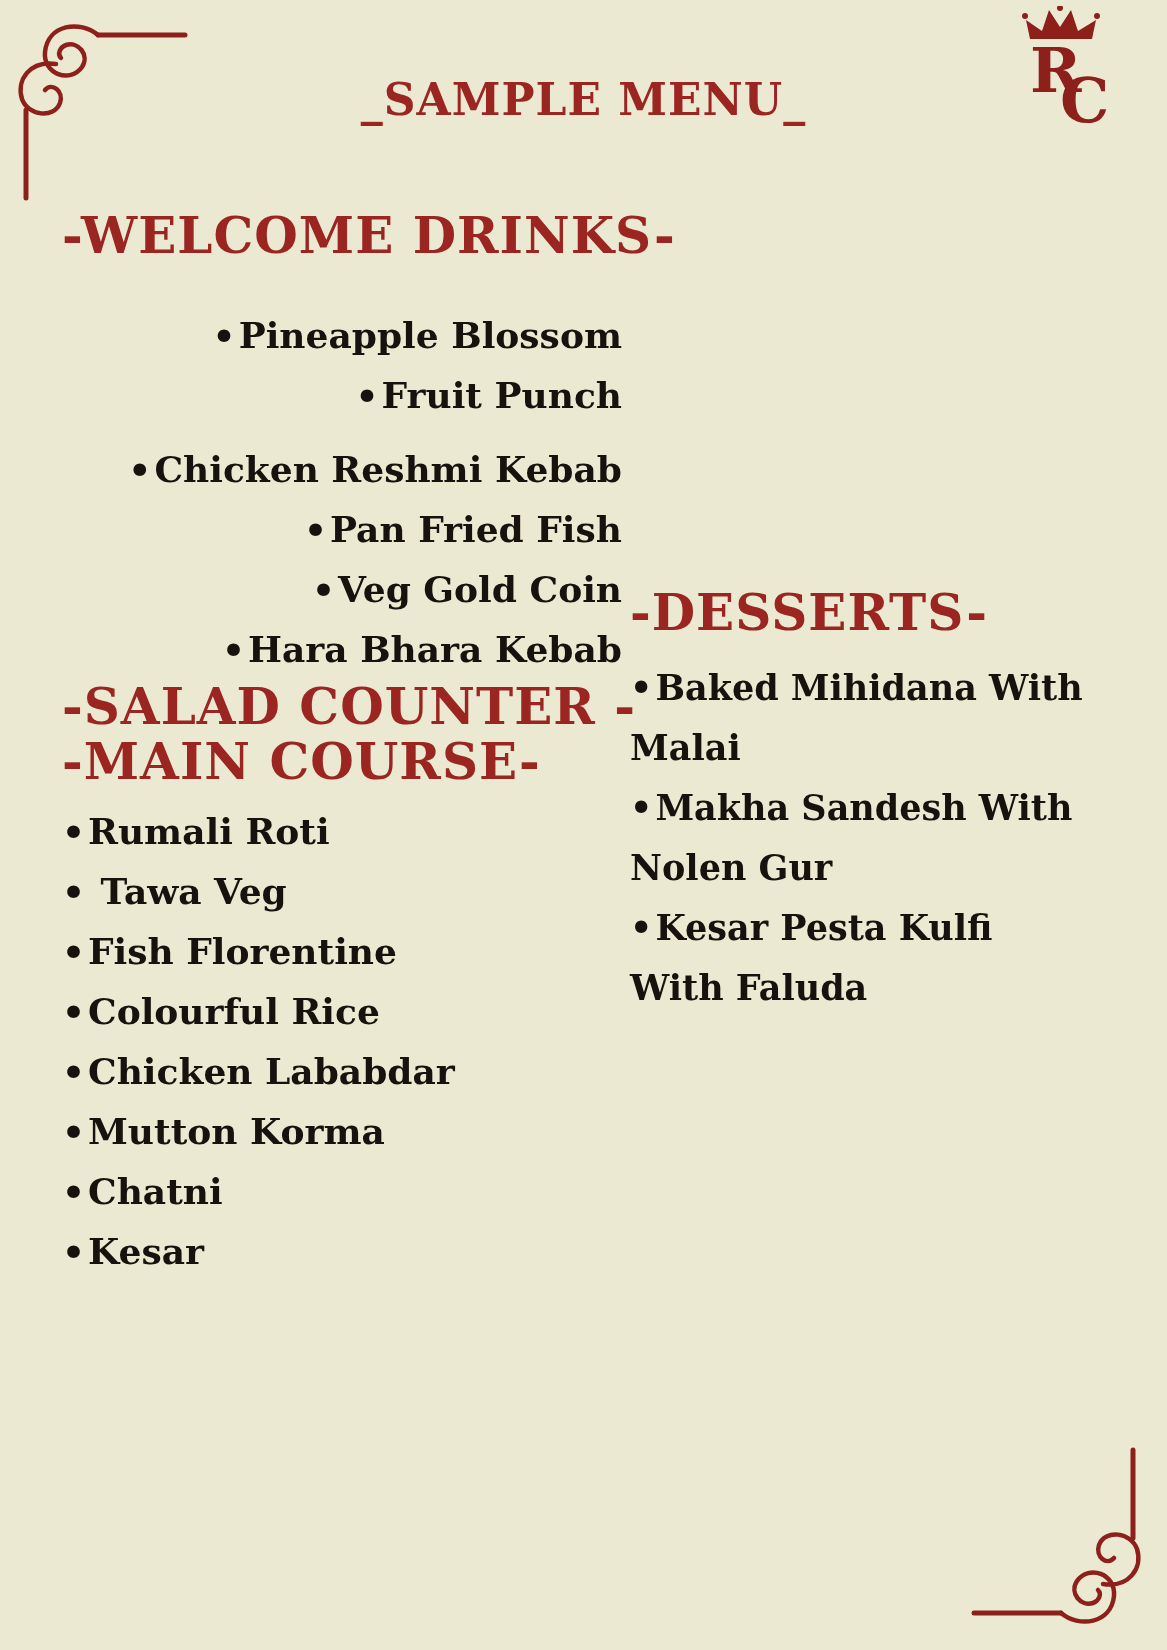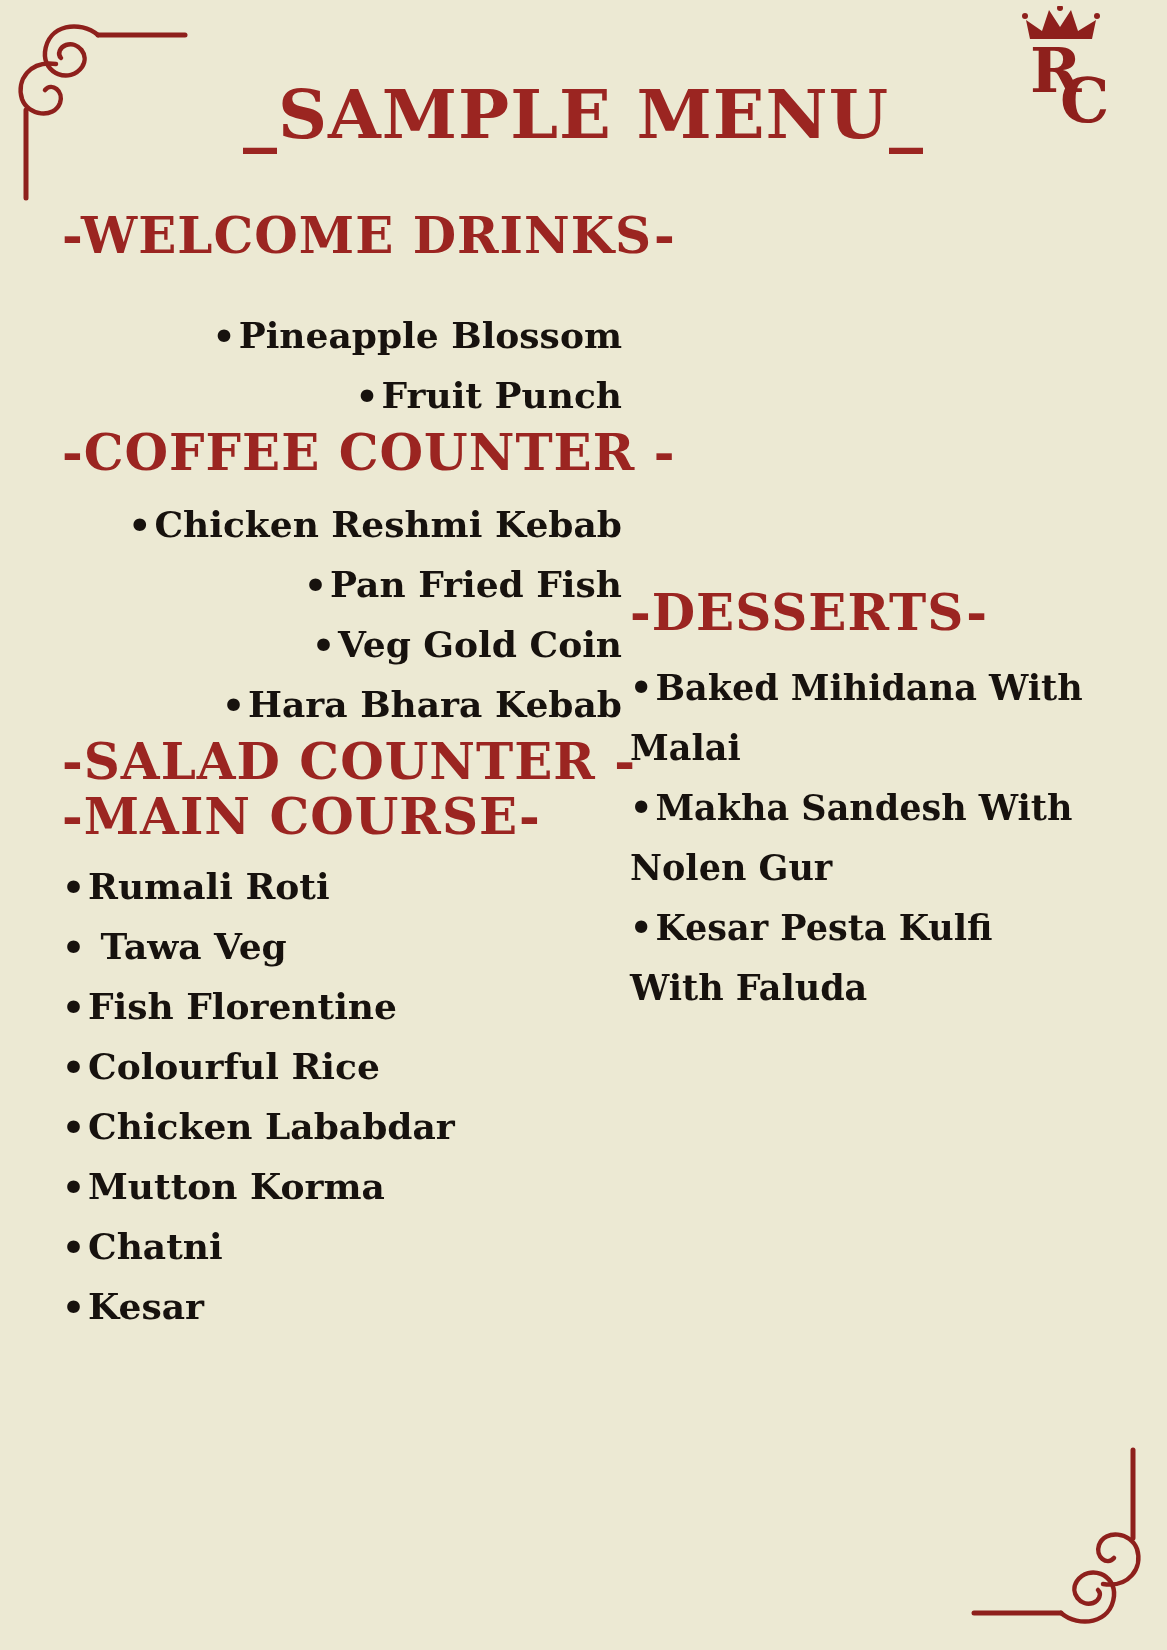--- a/index.html
+++ b/index.html
@@ -17,21 +17,21 @@
     overflow: hidden;
     position: relative;
   }
   .page { position: absolute; inset: 0; }
 
   .title {
     position: absolute;
     top: 74px; left: 0; width: 100%;
     margin: 0;
     text-align: center;
-    font-size: 68px;
+    font-size: 44px;
     font-weight: bold;
     letter-spacing: 1px;
     color: var(--accent);
   }
 
   .col { position: absolute; }
   .col-left  { left: 62px;  top: 208px; width: 560px; }
   .col-right { left: 630px; top: 585px; width: 465px; }
 
   h2.section-heading {
@@ -108,24 +108,20 @@
   <div class="col col-left">
 
     <section>
       <h2 class="section-heading mt-welcome">-WELCOME DRINKS-</h2>
       <ul class="menu-list indented mt-items-welcome">
           <li><span class="bullet">•</span><span class="label">Pineapple Blossom</span></li>
           <li><span class="bullet">•</span><span class="label">Fruit Punch</span></li>
         </ul>
     </section>
 
-    <section>
-      <h2 class="section-heading mt-coffee">-COFFEE COUNTER -</h2>
-      <ul class="menu-list"></ul>
-    </section>
 
     <section>
       <ul class="menu-list mt-items-starter">
           <li><span class="bullet">•</span><span class="label">Chicken Reshmi Kebab</span></li>
           <li><span class="bullet">•</span><span class="label">Pan Fried Fish</span></li>
           <li><span class="bullet">•</span><span class="label">Veg Gold Coin</span></li>
           <li><span class="bullet">•</span><span class="label">Hara Bhara Kebab</span></li>
         </ul>
     </section>
 

